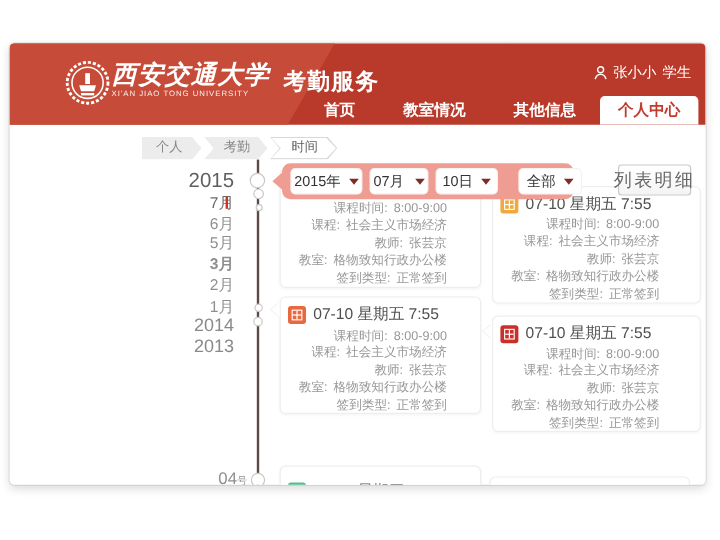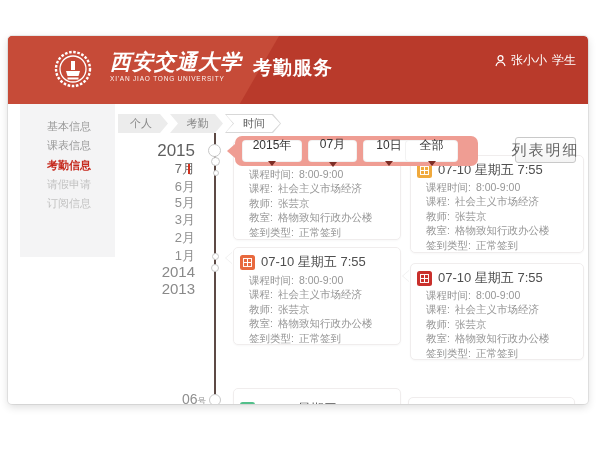--- a/index.html
+++ b/index.html
@@ -7,21 +7,21 @@
 
   .window { position:absolute; left:8px; top:36px; width:580px; height:368px; background:#fff;
             border-radius:4px; overflow:hidden;
             box-shadow:0 0 0 1px rgba(0,0,0,0.07), 0 3px 8px rgba(0,0,0,0.14); }
 
   
   .header { position:absolute; left:0; top:0; width:580px; height:68px; background:#b93a2b; border-radius:4px 4px 0 0; overflow:hidden; }
   .header-diag { position:absolute; left:-34px; top:0; width:305px; height:68px; background:#c64b38; transform:skewX(-30deg); transform-origin:0 0; }
   .brand { position:absolute; left:46px; top:14px; display:flex; align-items:flex-start; }
   .logo { width:38px; height:38px; flex:none; }
-  .brand-names { margin-left:18px; }
+  .brand-names { margin-left:1px; }
   .brand-zh { font-family:"DejaVu Serif","Liberation Serif",serif; font-style:italic; font-weight:bold;
               color:#fff; font-size:21px; letter-spacing:1px; line-height:24px; white-space:nowrap; }
   .brand-en { color:#fff; opacity:.92; font-size:6.5px; letter-spacing:.8px; margin-top:1px; white-space:nowrap; }
   .app-title { color:#fff; font-size:19px; font-weight:bold; margin-left:11px; margin-top:5px; letter-spacing:1px; white-space:nowrap; }
   .userbox { position:absolute; right:12px; top:16px; display:flex; align-items:center; color:#fff; font-size:12px; gap:5px; }
   .topnav { position:absolute; right:6px; bottom:0; display:flex; align-items:flex-end; }
   .topnav .nav-link { color:#fff; font-size:13px; font-weight:bold; line-height:24px; padding:0 20px; cursor:pointer; white-space:nowrap; }
   .topnav .nav-tab-active { background:#fff; color:#c23b2c; font-size:13px; font-weight:bold; line-height:24px; height:24px; padding:0 15px; border-radius:4px 4px 0 0; white-space:nowrap; }
 
   
@@ -48,38 +48,38 @@
   .m-cur { color:#6b6b6b; }
   .red-tick { position:absolute; left:180px; top:128px; width:2px; height:10px; background:#d0321f; }
 
   .tl-line { position:absolute; left:206px; top:97px; width:2px; height:271px; background:#5d4a45; }
   .tl-dot { position:absolute; background:#fff; border:1.5px solid #c8c8c8; border-radius:50%; }
   .day-marker { position:absolute; width:60px; text-align:right; color:#8f8f8f; white-space:nowrap; cursor:default; }
   .day-num { font-size:14px; }
   .day-suffix { font-size:8.5px; }
 
   
-  .card { position:absolute; background:#fff; border:1px solid #f0eded; border-radius:5px; box-shadow:0 1px 2px rgba(0,0,0,0.03); }
+  .card { position:absolute; background:#fff; border:1px solid #f0eded; border-radius:5px; box-shadow:0 1px 2px rgba(0,0,0,0.03);text-align:right; }
   .card-header { position:absolute; left:6px; display:flex; align-items:center; gap:6px; font-size:13px; color:#4f4f4f; white-space:nowrap; }
   .evt { width:15px; height:15px; border-radius:2.5px; position:relative; flex:none; }
   .evt::after { content:""; position:absolute; inset:3px; border:1px solid rgba(255,255,255,.95);
                 background:
                   linear-gradient(#fff,#fff) center/100% 1px no-repeat,
                   linear-gradient(#fff,#fff) center/1px 100% no-repeat; }
   .fields { position:absolute; left:15px; }
   .f-row { font-size:10.5px; color:#979797; height:14.4px; line-height:14.4px; white-space:nowrap; }
   .f-label { margin-right:5px; }
   .card-arrow { position:absolute; width:0; height:0; border-top:6px solid transparent; border-bottom:6px solid transparent; border-right:7px solid #fff;
                 filter:drop-shadow(-1px 0 0 #eee); z-index:4; }
 
   
   .callout { position:absolute; left:227px; top:100px; width:243px; height:30px; background:#ef9d93; border-radius:7px; z-index:6; }
   .callout-arrow { position:absolute; left:-8px; top:8px; width:0; height:0; border-top:7px solid transparent; border-bottom:7px solid transparent; border-right:8px solid #ef9d93; }
   .dd { position:absolute; top:4px; height:22px; background:#fff; border-radius:4px; display:flex; align-items:center;
-        justify-content:center; gap:7px; font-size:12px; color:#333; cursor:pointer; box-shadow:inset 0 0 0 1px rgba(0,0,0,0.05);flex-direction:column; }
+        justify-content:center; gap:7px; font-size:12px; color:#333; cursor:pointer; box-shadow:inset 0 0 0 1px rgba(0,0,0,0.05); }
   .dd-caret { width:0; height:0; border-left:4px solid transparent; border-right:4px solid transparent; border-top:5px solid #7c2d25; }
   .list-btn { position:absolute; left:507px; top:101px; width:61px; height:26px; background:linear-gradient(#ffffff,#f4f4f4);
               border:1px solid #c9c9c9; border-radius:3px; font-size:15px; color:#666; letter-spacing:2px;
               display:flex; align-items:center; justify-content:center; cursor:pointer; z-index:6; white-space:nowrap; }
 
   .content { position:absolute; left:0; top:0; width:580px; height:368px; }
 </style>
 </head>
 <body>
 
@@ -105,61 +105,60 @@
 
     <div class="userbox">
       <svg width="11" height="12" viewBox="0 0 11 12">
         <circle cx="5.5" cy="3.2" r="2.5" fill="none" stroke="#fff" stroke-width="1.2"></circle>
         <path d="M1 11 q1 -4 4.5 -4 q3.5 0 4.5 4" fill="none" stroke="#fff" stroke-width="1.2"></path>
       </svg>
       <span>张小小</span>
       <span>学生</span>
     </div>
 
+    <div class="topnav">
+      <span class="nav-link">首页</span>
+      <span class="nav-link">教室情况</span>
+      <span class="nav-link">其他信息</span>
+      <span class="nav-tab-active">个人中心</span>
+    </div>
   </div>
 
   <div class="content">
 
-    <div class="sidebar">
-      <div class="side-item">基本信息</div>
-      <div class="side-item">课表信息</div>
-      <div class="side-item active">考勤信息</div>
-      <div class="side-item dim">请假申请</div>
-      <div class="side-item dim">订阅信息</div>
-    </div>
 
     <div class="bc-seg bc-first" style="left:110px; width:50px;">个人中心</div>
     <div class="bc-seg bc-mid" style="left:162px; width:53px;">考勤信息</div>
     <div class="bc-seg bc-mid bc-outer" style="left:217px; width:56px;">
       <div class="bc-inner">时间轴</div>
     </div>
 
     <div class="months">
       <div class="m-item m-year-big" style="top:106px;">2015</div>
       <div class="m-item m-cur" style="top:125px;">7月</div>
       <div class="m-item" style="top:143px;">6月</div>
       <div class="m-item" style="top:159px;">5月</div>
-      <div class="m-item" style="top:176px;">3月</div>
+      <div class="m-item" style="top:176px;font-weight:bold;">3月</div>
       <div class="m-item" style="top:194px;">2月</div>
       <div class="m-item" style="top:212px;">1月</div>
       <div class="m-item m-year" style="top:228px;">2014</div>
       <div class="m-item m-year" style="top:245px;">2013</div>
     </div>
     <div class="red-tick"></div>
 
     <div class="tl-line"></div>
     <div class="tl-dot" style="left:200px; top:108px; width:13px; height:13px;"></div>
     <div class="tl-dot" style="left:202.5px; top:121px; width:9px; height:9px;"></div>
     <div class="tl-dot" style="left:204.5px; top:134px; width:6px; height:6px;"></div>
     <div class="tl-dot" style="left:203.5px; top:217px; width:7px; height:7px;"></div>
     <div class="tl-dot" style="left:203px; top:228px; width:8px; height:8px;"></div>
     <div class="tl-dot" style="left:200.5px; top:358px; width:12px; height:12px;"></div>
 
     <div class="day-marker" style="left:138px; top:354px;">
-      <span class="day-num">06</span><span class="day-suffix">号</span>
+      <span class="day-num">04</span><span class="day-suffix">号</span>
     </div>
 
     <div class="card" style="left:225px; top:104px; width:168px; height:100px;">
       <div class="fields" style="top:26px;">
         <div class="f-row"><span class="f-label">课程时间:</span><span>8:00-9:00</span></div>
         <div class="f-row"><span class="f-label">课程:</span><span>社会主义市场经济</span></div>
         <div class="f-row"><span class="f-label">教师:</span><span>张芸京</span></div>
         <div class="f-row"><span class="f-label">教室:</span><span>格物致知行政办公楼</span></div>
         <div class="f-row"><span class="f-label">签到类型:</span><span>正常签到</span></div>
       </div>
@@ -225,21 +224,21 @@
           <span class="dd-caret"></span>
       </div>
       <div class="dd" style="left:73px; width:49px;gap:9px;">
         <span>07月</span>
           <span class="dd-caret"></span>
       </div>
       <div class="dd" style="left:128px; width:52px;">
         <span>10日</span>
           <span class="dd-caret"></span>
       </div>
-      <div class="dd" style="left:170px; width:53px;font-family:Liberation Mono, monospace;">
+      <div class="dd" style="left:197px; width:53px;font-family:Liberation Mono, monospace;">
         <span>全部</span>
           <span class="dd-caret"></span>
       </div>
     </div>
 
     <div class="list-btn">列表明细</div>
   </div>
 </div>
 
 </body></html>

